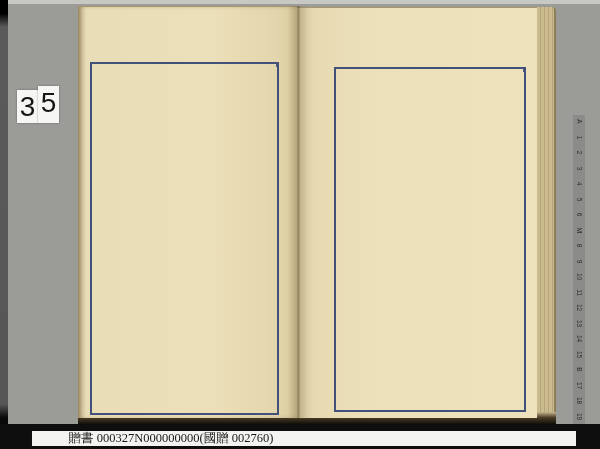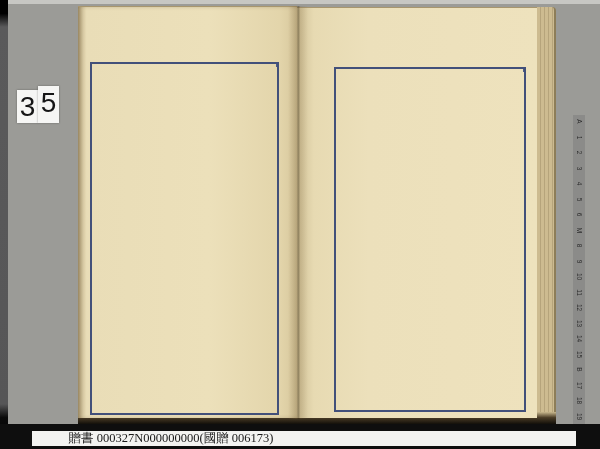--- a/index.html
+++ b/index.html
@@ -186,17 +186,17 @@
       <span class="wedge-label" style="top: 220px;">14</span>
       <span class="wedge-label" style="top: 235.5px;">15</span>
       <span class="wedge-label" style="top: 251px;">B</span>
       <span class="wedge-label" style="top: 266.5px;">17</span>
       <span class="wedge-label" style="top: 282px;">18</span>
       <span class="wedge-label" style="top: 297.5px;">19</span>
     </div>
 
   <div class="bottom-black"></div>
   <div class="catalog-bar">
-    <div class="catalog-cell catalog-left">贈書 000327N000000000(國贈 006173)</div>
+    <div class="catalog-cell catalog-left">贈書 000327N000000000(國贈 002760)</div>
     <div class="catalog-divider"></div>
   </div>
 
 </div>
 
 </body></html>

